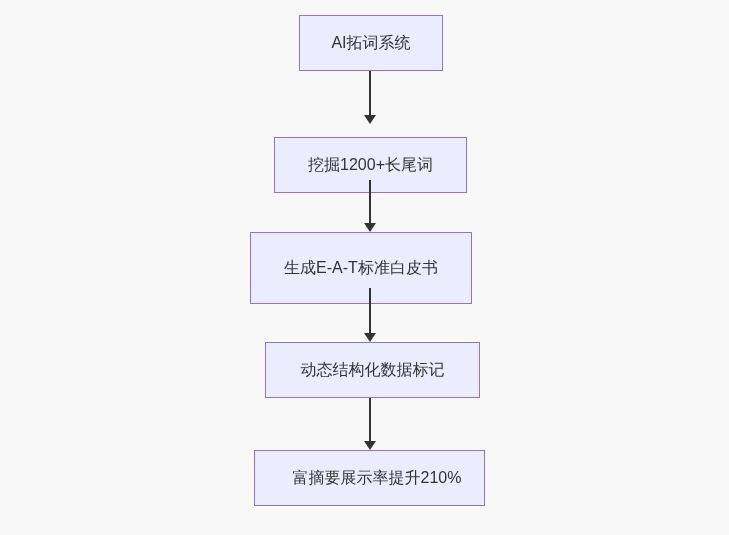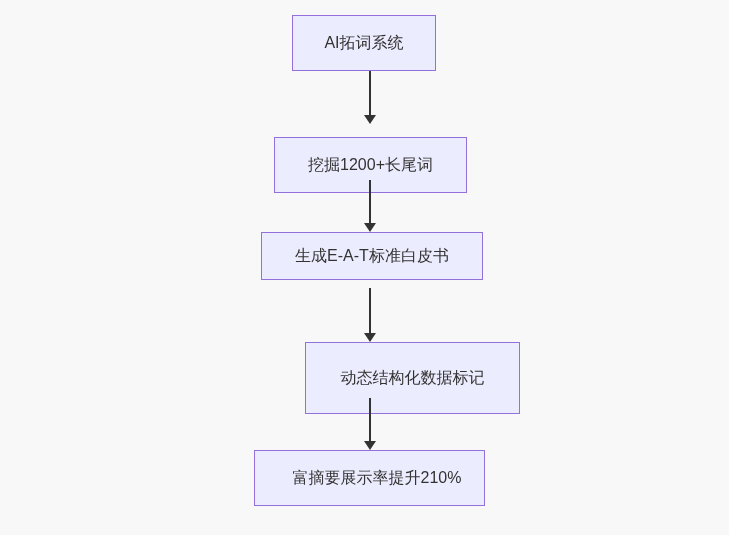--- a/index.html
+++ b/index.html
@@ -24,24 +24,24 @@
     background: #ececff;
     border: 1px solid #9370db;
     color: #333333;
     font-size: 16px;
     display: flex;
     align-items: center;
     justify-content: center;
     text-align: center;
     line-height: 1.2;
   }
-  .n0 { left: 292px; top: 15px;  width: 144px; height: 56px; text-align: center; }
+  .n0 { left: 299px; top: 15px;  width: 144px; height: 56px; text-align: center; }
   .n1 { left: 274px; top: 124px; width: 193px; height: 56px; margin-top: 13px; }
-  .n2 { left: 261px; top: 232px; width: 222px; height: 48px; }
-  .n3 { left: 265px; top: 342px; width: 215px; height: 72px; margin-left: 40px; }
+  .n2 { left: 250px; top: 232px; width: 222px; height: 72px; }
+  .n3 { left: 265px; top: 342px; width: 215px; height: 56px; }
   .n4 { left: 254px; top: 450px; width: 231px; height: 56px; padding-left: 15px; }
 
   .arrow {
     position: absolute;
     left: 362px;           
     width: 16px;
     display: flex;
     flex-direction: column;
     align-items: center;
   }

